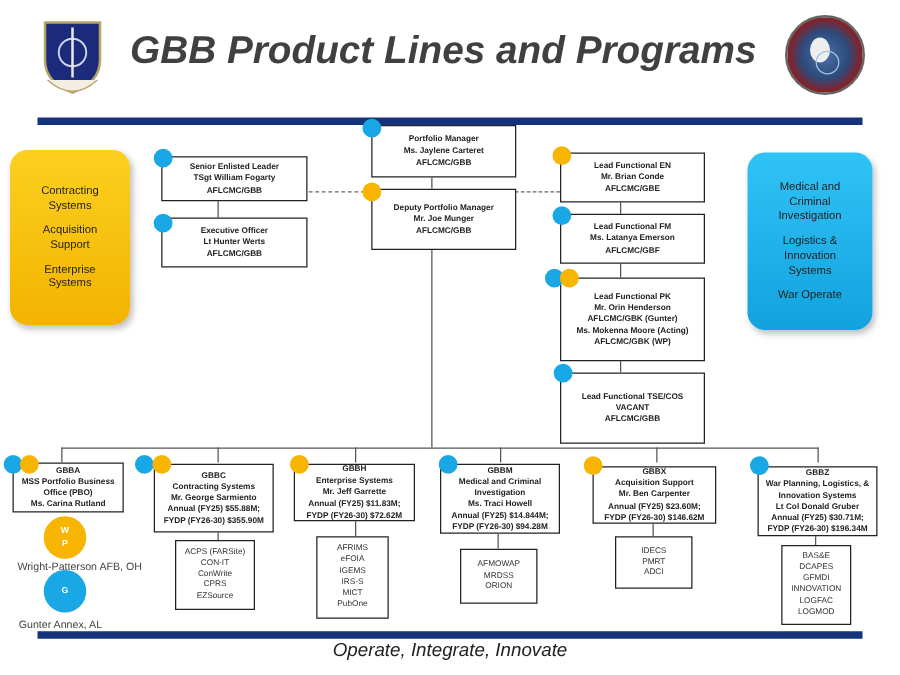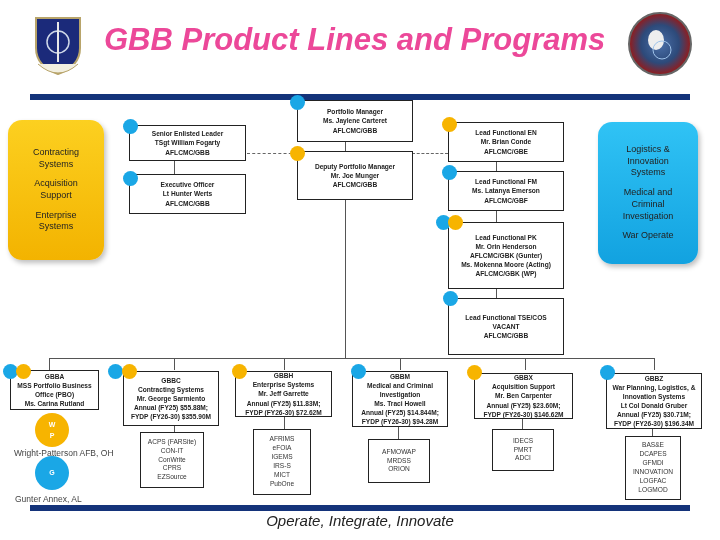--- a/index.html
+++ b/index.html
@@ -1,18 +1,18 @@
 <!DOCTYPE html>
 <html><head>
 <meta charset="utf-8">
 <style>
   * { box-sizing: border-box; margin: 0; padding: 0; }
   body { width: 720px; height: 540px; background: #ffffff; position: relative; overflow: hidden; font-family: "Liberation Sans", sans-serif; }
   .abs { position: absolute; }
-  .title { left: 104px; top: 22px; font-size: 31px; font-weight: bold; font-style: italic; color: #ec4899; font-family: "Liberation Sans", sans-serif; white-space: nowrap; text-align: right; }
+  .title { left: 104px; top: 22px; font-size: 31px; font-weight: bold; font-style: italic; color: #404040; font-family: "Liberation Sans", sans-serif; white-space: nowrap; text-align: right; }
   .bar { height: 6px; background: #14337a; }
   .box { position: absolute; background: #fff; border: 1px solid #222; display: flex; flex-direction: column; justify-content: center; align-items: center; text-align: center; font-size: 6.6px; font-weight: bold; line-height: 1.38; color: #222; }
   .box span { display: block; white-space: nowrap; }
   .prog { font-weight: normal; font-size: 6.6px; line-height: 1.36; color: #333; }
   .dot { position: absolute; width: 15px; height: 15px; border-radius: 50%; }
   .blue { background: #1aa7e6; }
   .gold { background: #f7b400; }
   .line { position: absolute; background: #555; }
   .dash { position: absolute; border-top: 1px dashed #666; height: 0; }
   .side { position: absolute; border-radius: 14px; display: flex; flex-direction: column; justify-content: center; align-items: center; text-align: center; font-size: 9px; color: #222; line-height: 1.3; box-shadow: 2px 3px 5px rgba(0,0,0,0.25); }
@@ -43,22 +43,22 @@
   </svg>
 </div>
 <div class="abs bar" style="left:30px;top:94px;width:660px;"></div>
 
 <div class="side gold-s" style="left:8px;top:120px;width:96px;height:140px;">
   <div class="grp" style="width:70px;">Contracting Systems</div>
   <div class="grp" style="width:70px;">Acquisition Support</div>
   <div class="grp" style="width:70px;">Enterprise Systems</div>
 </div>
 <div class="side blue-s" style="left:598px;top:122px;width:100px;height:142px;">
+  <div class="grp" style="width:78px;">Medical and Criminal Investigation</div>
   <div class="grp" style="width:72px;">Logistics &amp; Innovation Systems</div>
-  <div class="grp" style="width:78px;">Medical and Criminal Investigation</div>
   <div class="grp" style="width:78px;">War Operate</div>
 </div>
 
 <div class="line" style="left:345px;top:141px;width:1px;height:10px;"></div>
 <div class="line" style="left:345px;top:200px;width:1px;height:158px;"></div>
 <div class="dash" style="left:247px;top:153px;width:50px;"></div>
 <div class="dash" style="left:412px;top:153px;width:36px;"></div>
 <div class="line" style="left:174px;top:160px;width:1px;height:18px;"></div>
 <div class="line" style="left:496px;top:161px;width:1px;height:12px;"></div>
 <div class="line" style="left:496px;top:210px;width:1px;height:12px;"></div>

